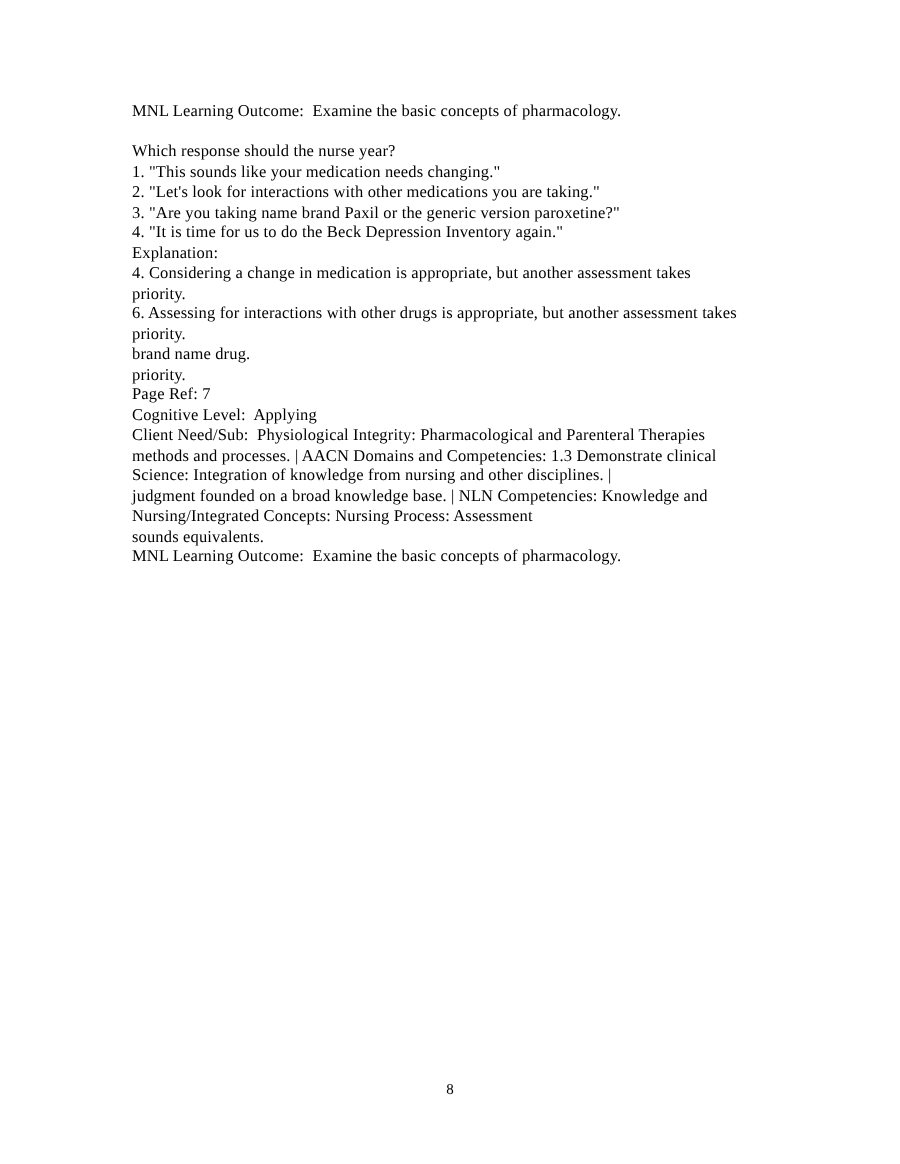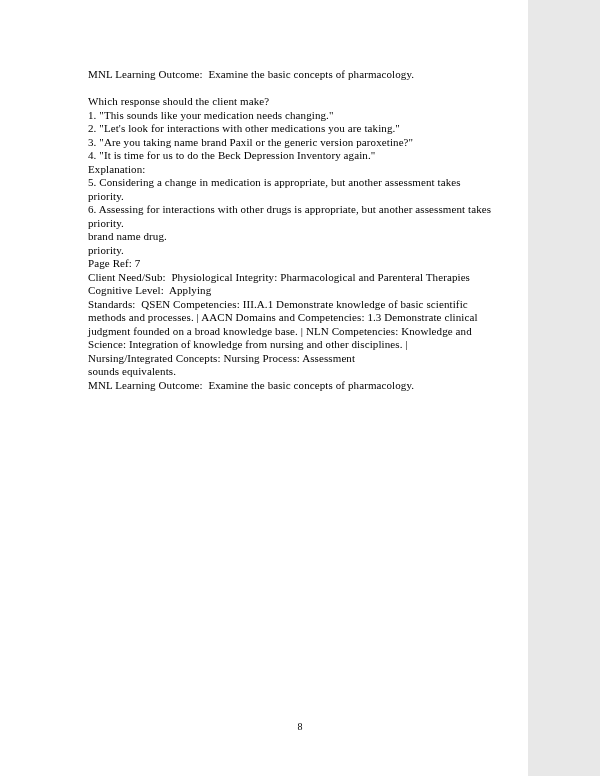--- a/index.html
+++ b/index.html
@@ -2,21 +2,21 @@
 <html><head>
 <meta charset="utf-8">
 <style>
   html, body {
     margin: 0;
     padding: 0;
     background: #e8e8e8;
   }
   .page {
     position: relative;
-    width: 528px;
+    width: 600px;
     height: 776px;
     background: #ffffff;
     overflow: hidden;
     font-family: "Liberation Serif", "DejaVu Serif", serif;
     color: #000000;
   }
   .doc-body {
     position: absolute;
     left: 88px;
     top: 68px;
@@ -38,37 +38,36 @@
     line-height: 12px;
   }
 </style>
 </head>
 <body>
 
 <div class="page">
   <div class="doc-body" id="doc-body">
       <div class="line">MNL Learning Outcome:  Examine the basic concepts of pharmacology.</div>
       <div class="line">&nbsp;</div>
-      <div class="line">Which response should the client make?</div>
+      <div class="line">Which response should the nurse year?</div>
       <div class="line">1. "This sounds like your medication needs changing."</div>
       <div class="line">2. "Let's look for interactions with other medications you are taking."</div>
       <div class="line">3. "Are you taking name brand Paxil or the generic version paroxetine?"</div>
       <div class="line">4. "It is time for us to do the Beck Depression Inventory again."</div>
       <div class="line">Explanation:</div>
-      <div class="line">5. Considering a change in medication is appropriate, but another assessment takes</div>
+      <div class="line">4. Considering a change in medication is appropriate, but another assessment takes</div>
       <div class="line">priority.</div>
       <div class="line">6. Assessing for interactions with other drugs is appropriate, but another assessment takes</div>
       <div class="line">priority.</div>
       <div class="line">brand name drug.</div>
       <div class="line">priority.</div>
       <div class="line">Page Ref: 7</div>
+      <div class="line">Cognitive Level:  Applying</div>
       <div class="line">Client Need/Sub:  Physiological Integrity: Pharmacological and Parenteral Therapies</div>
-      <div class="line">Cognitive Level:  Applying</div>
-      <div class="line">Standards:  QSEN Competencies: III.A.1 Demonstrate knowledge of basic scientific</div>
       <div class="line">methods and processes. | AACN Domains and Competencies: 1.3 Demonstrate clinical</div>
+      <div class="line">Science: Integration of knowledge from nursing and other disciplines. |</div>
       <div class="line">judgment founded on a broad knowledge base. | NLN Competencies: Knowledge and</div>
-      <div class="line">Science: Integration of knowledge from nursing and other disciplines. |</div>
       <div class="line">Nursing/Integrated Concepts: Nursing Process: Assessment</div>
       <div class="line">sounds equivalents.</div>
       <div class="line">MNL Learning Outcome:  Examine the basic concepts of pharmacology.</div>
     </div>
   <div class="footer">8</div>
 </div>
 
 </body></html>

